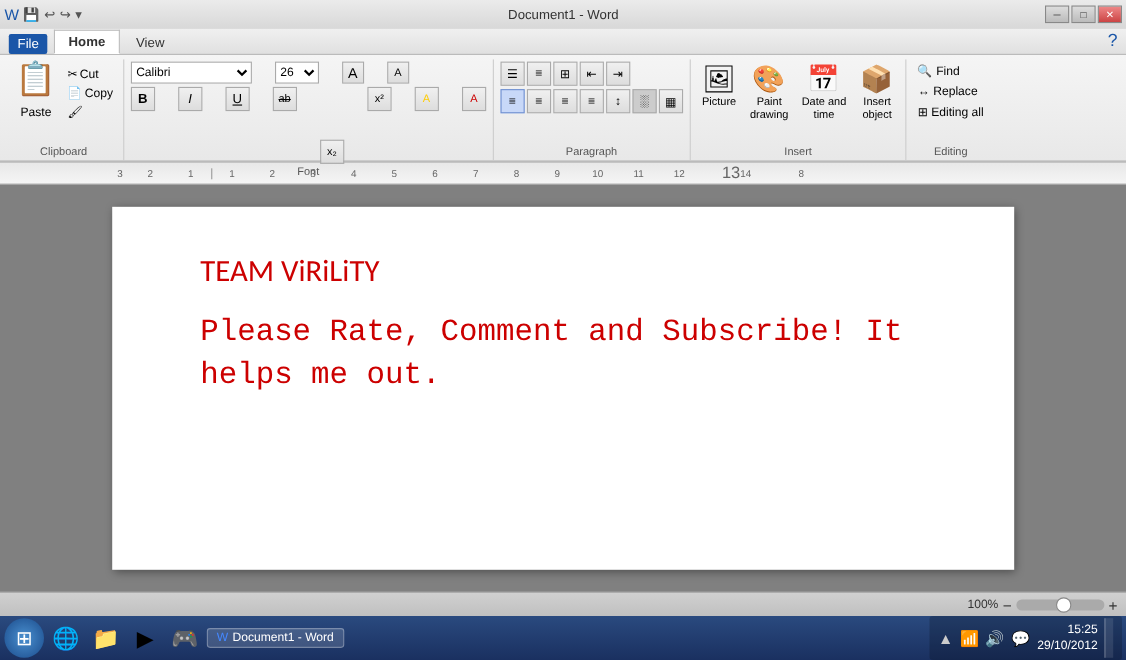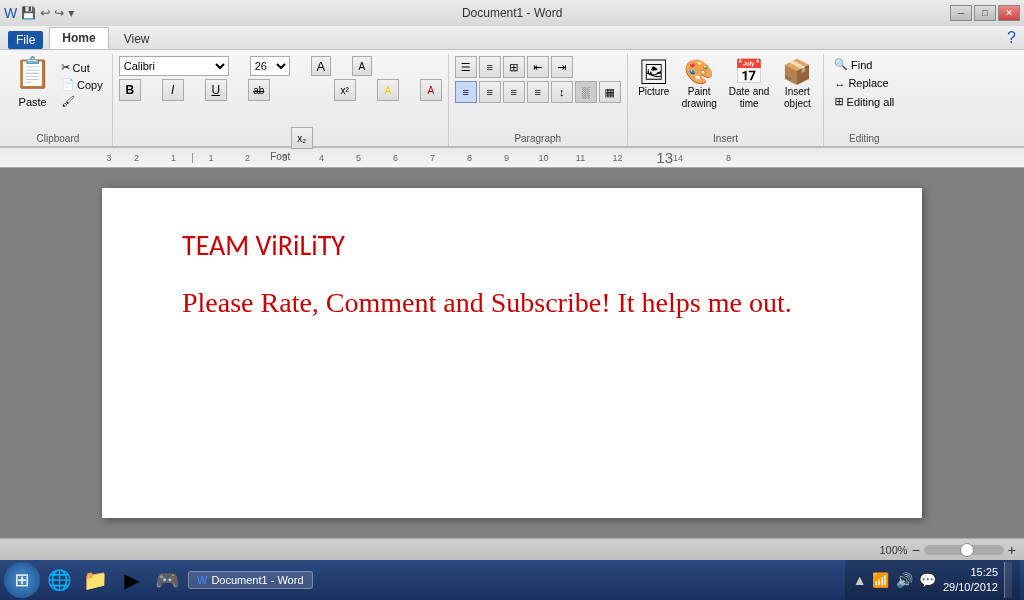--- a/index.html
+++ b/index.html
@@ -156,21 +156,21 @@
     }
     .page {
       background: white;
       width: 820px;
       min-height: 320px;
       padding: 40px 80px;
       box-shadow: 2px 2px 8px rgba(0,0,0,0.4);
     }
     .page-text-1 { color: #cc0000; font-size: 28px; font-family: Calibri, Arial, sans-serif; margin-bottom: 20px; }
     .page-text-2 { color: #cc0000; font-size: 28px; font-family: Calibri, Arial, sans-serif; margin-bottom: 20px; }
-    .page-text-3 { color: #cc0000; font-size: 28px; font-family: Liberation Serif, serif; line-height: 1.4; }
+    .page-text-3 { color: #cc0000; font-size: 28px; font-family: Liberation Mono, monospace; line-height: 1.4; }
 
     
     .status-bar {
       background: linear-gradient(to bottom, #d0d0d0, #c0c0c0);
       height: 22px;
       display: flex;
       align-items: center;
       justify-content: flex-end;
       padding: 0 8px;
       border-top: 1px solid #aaa;

